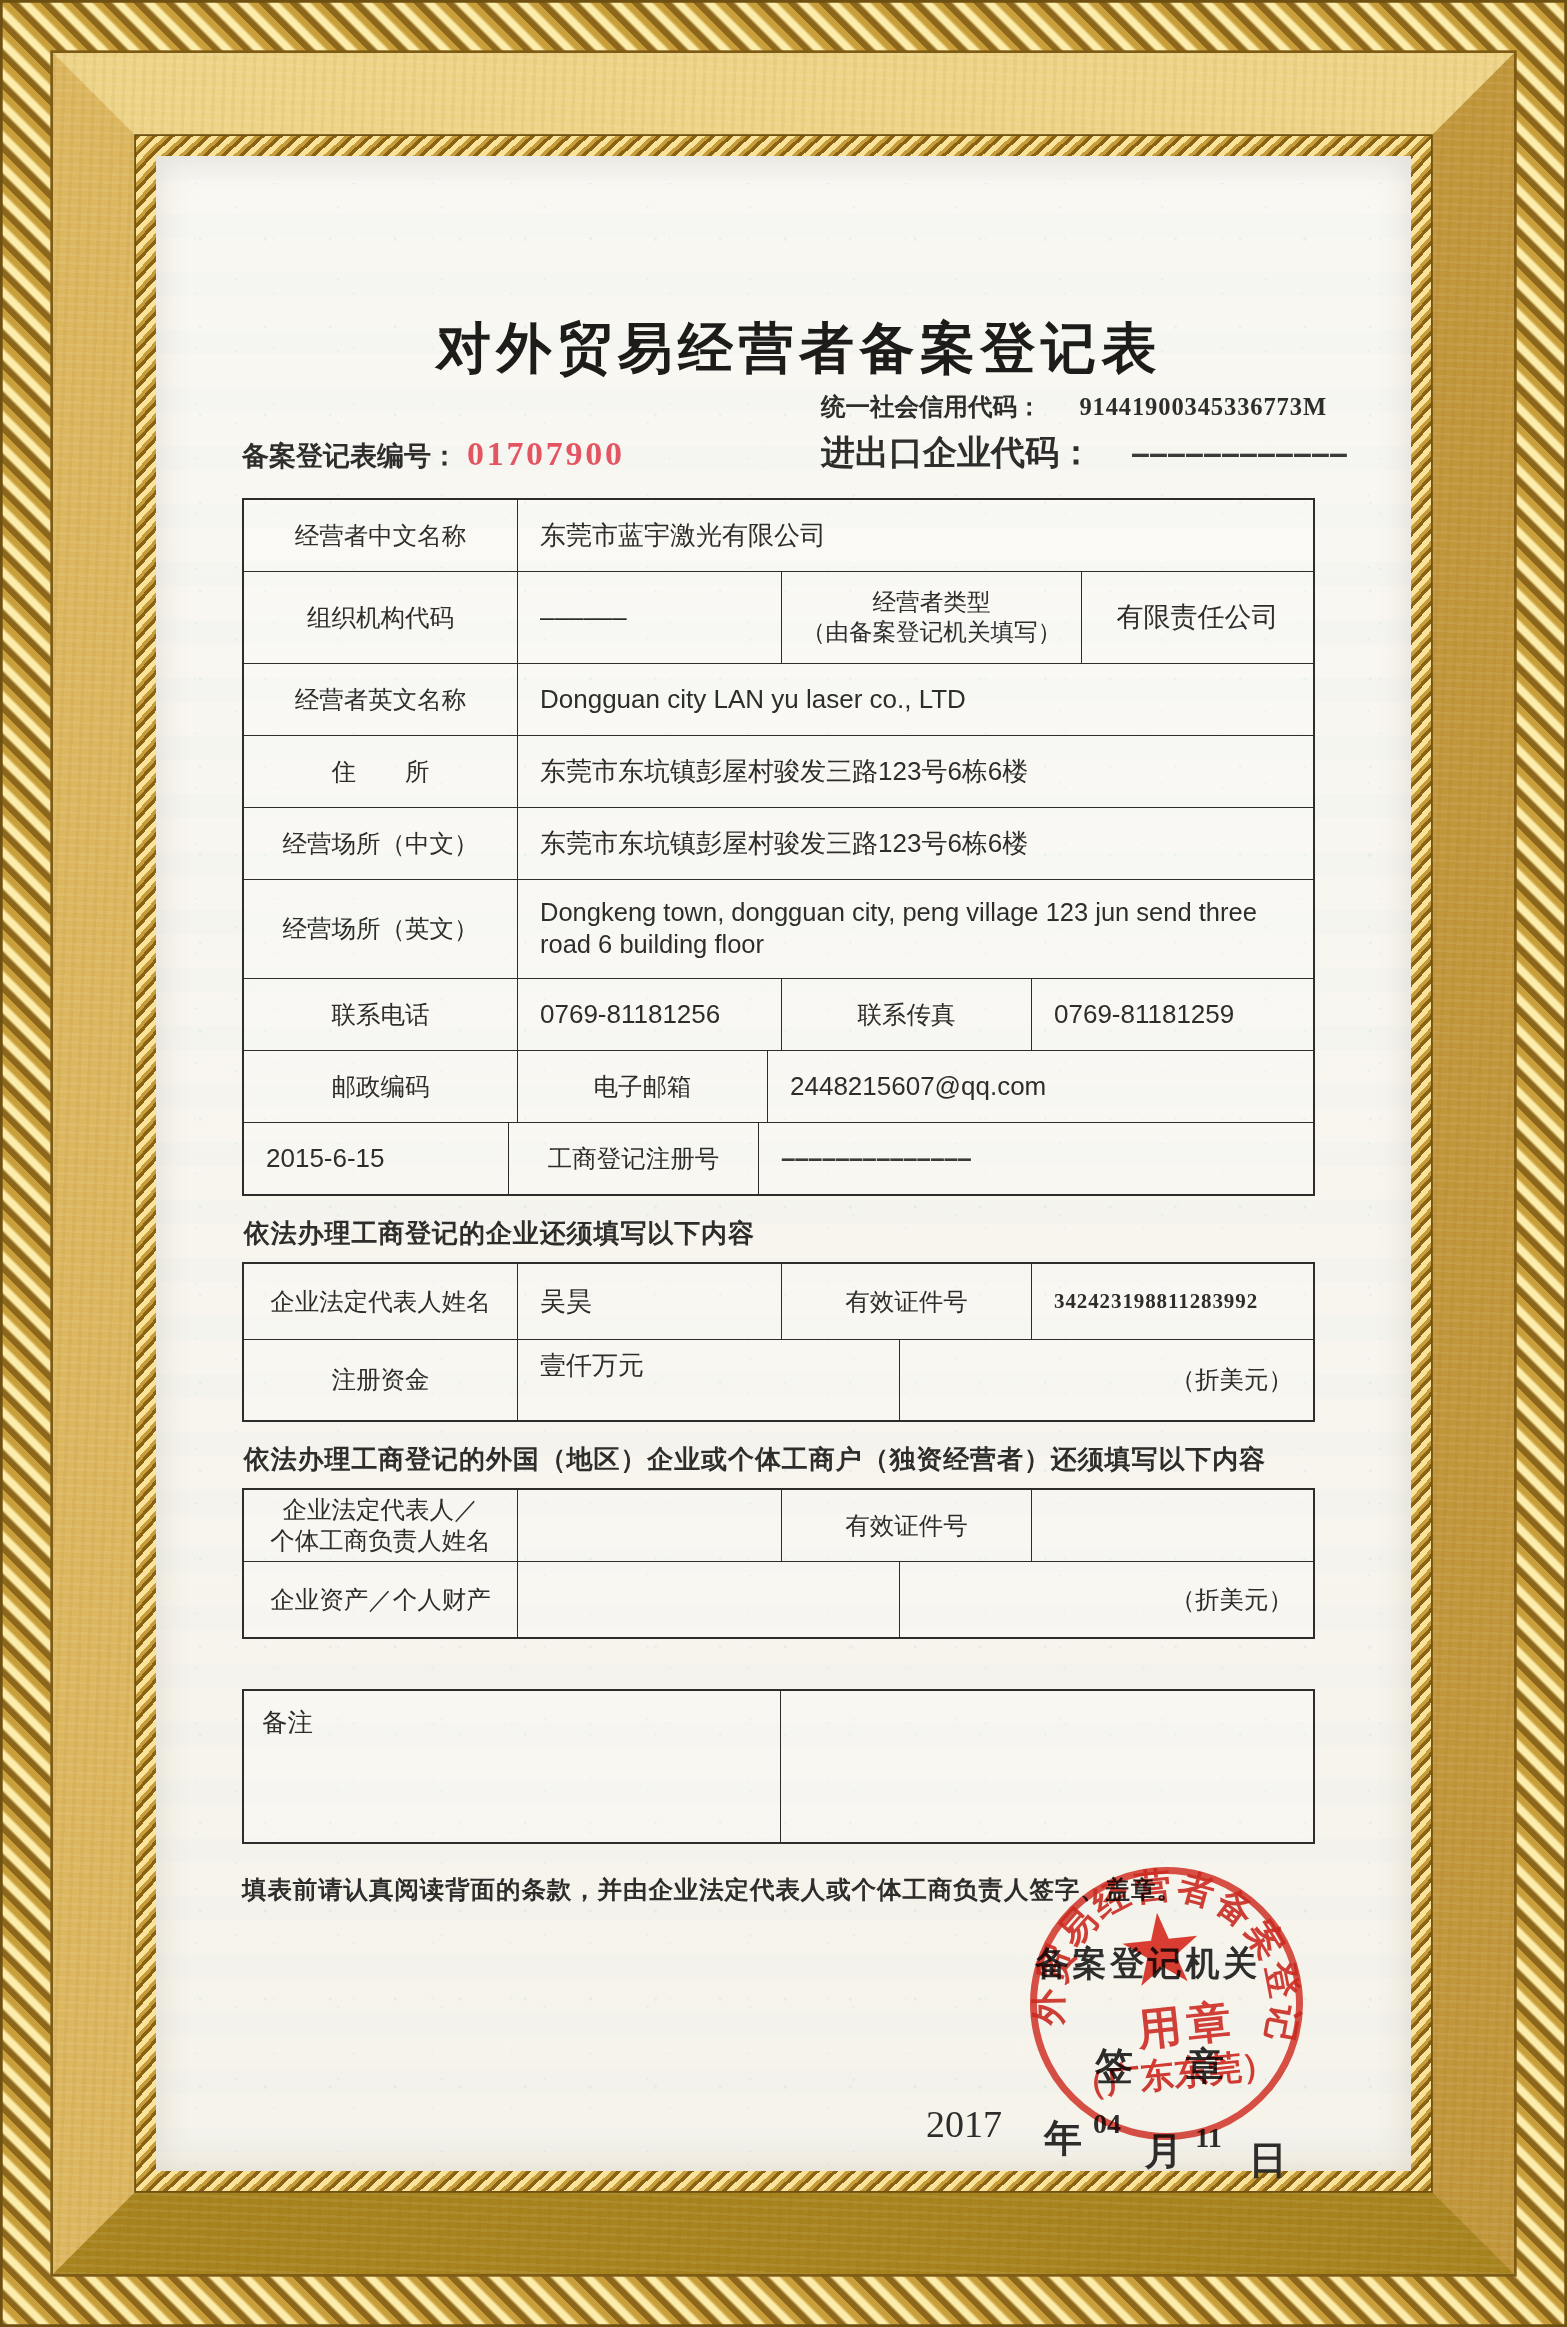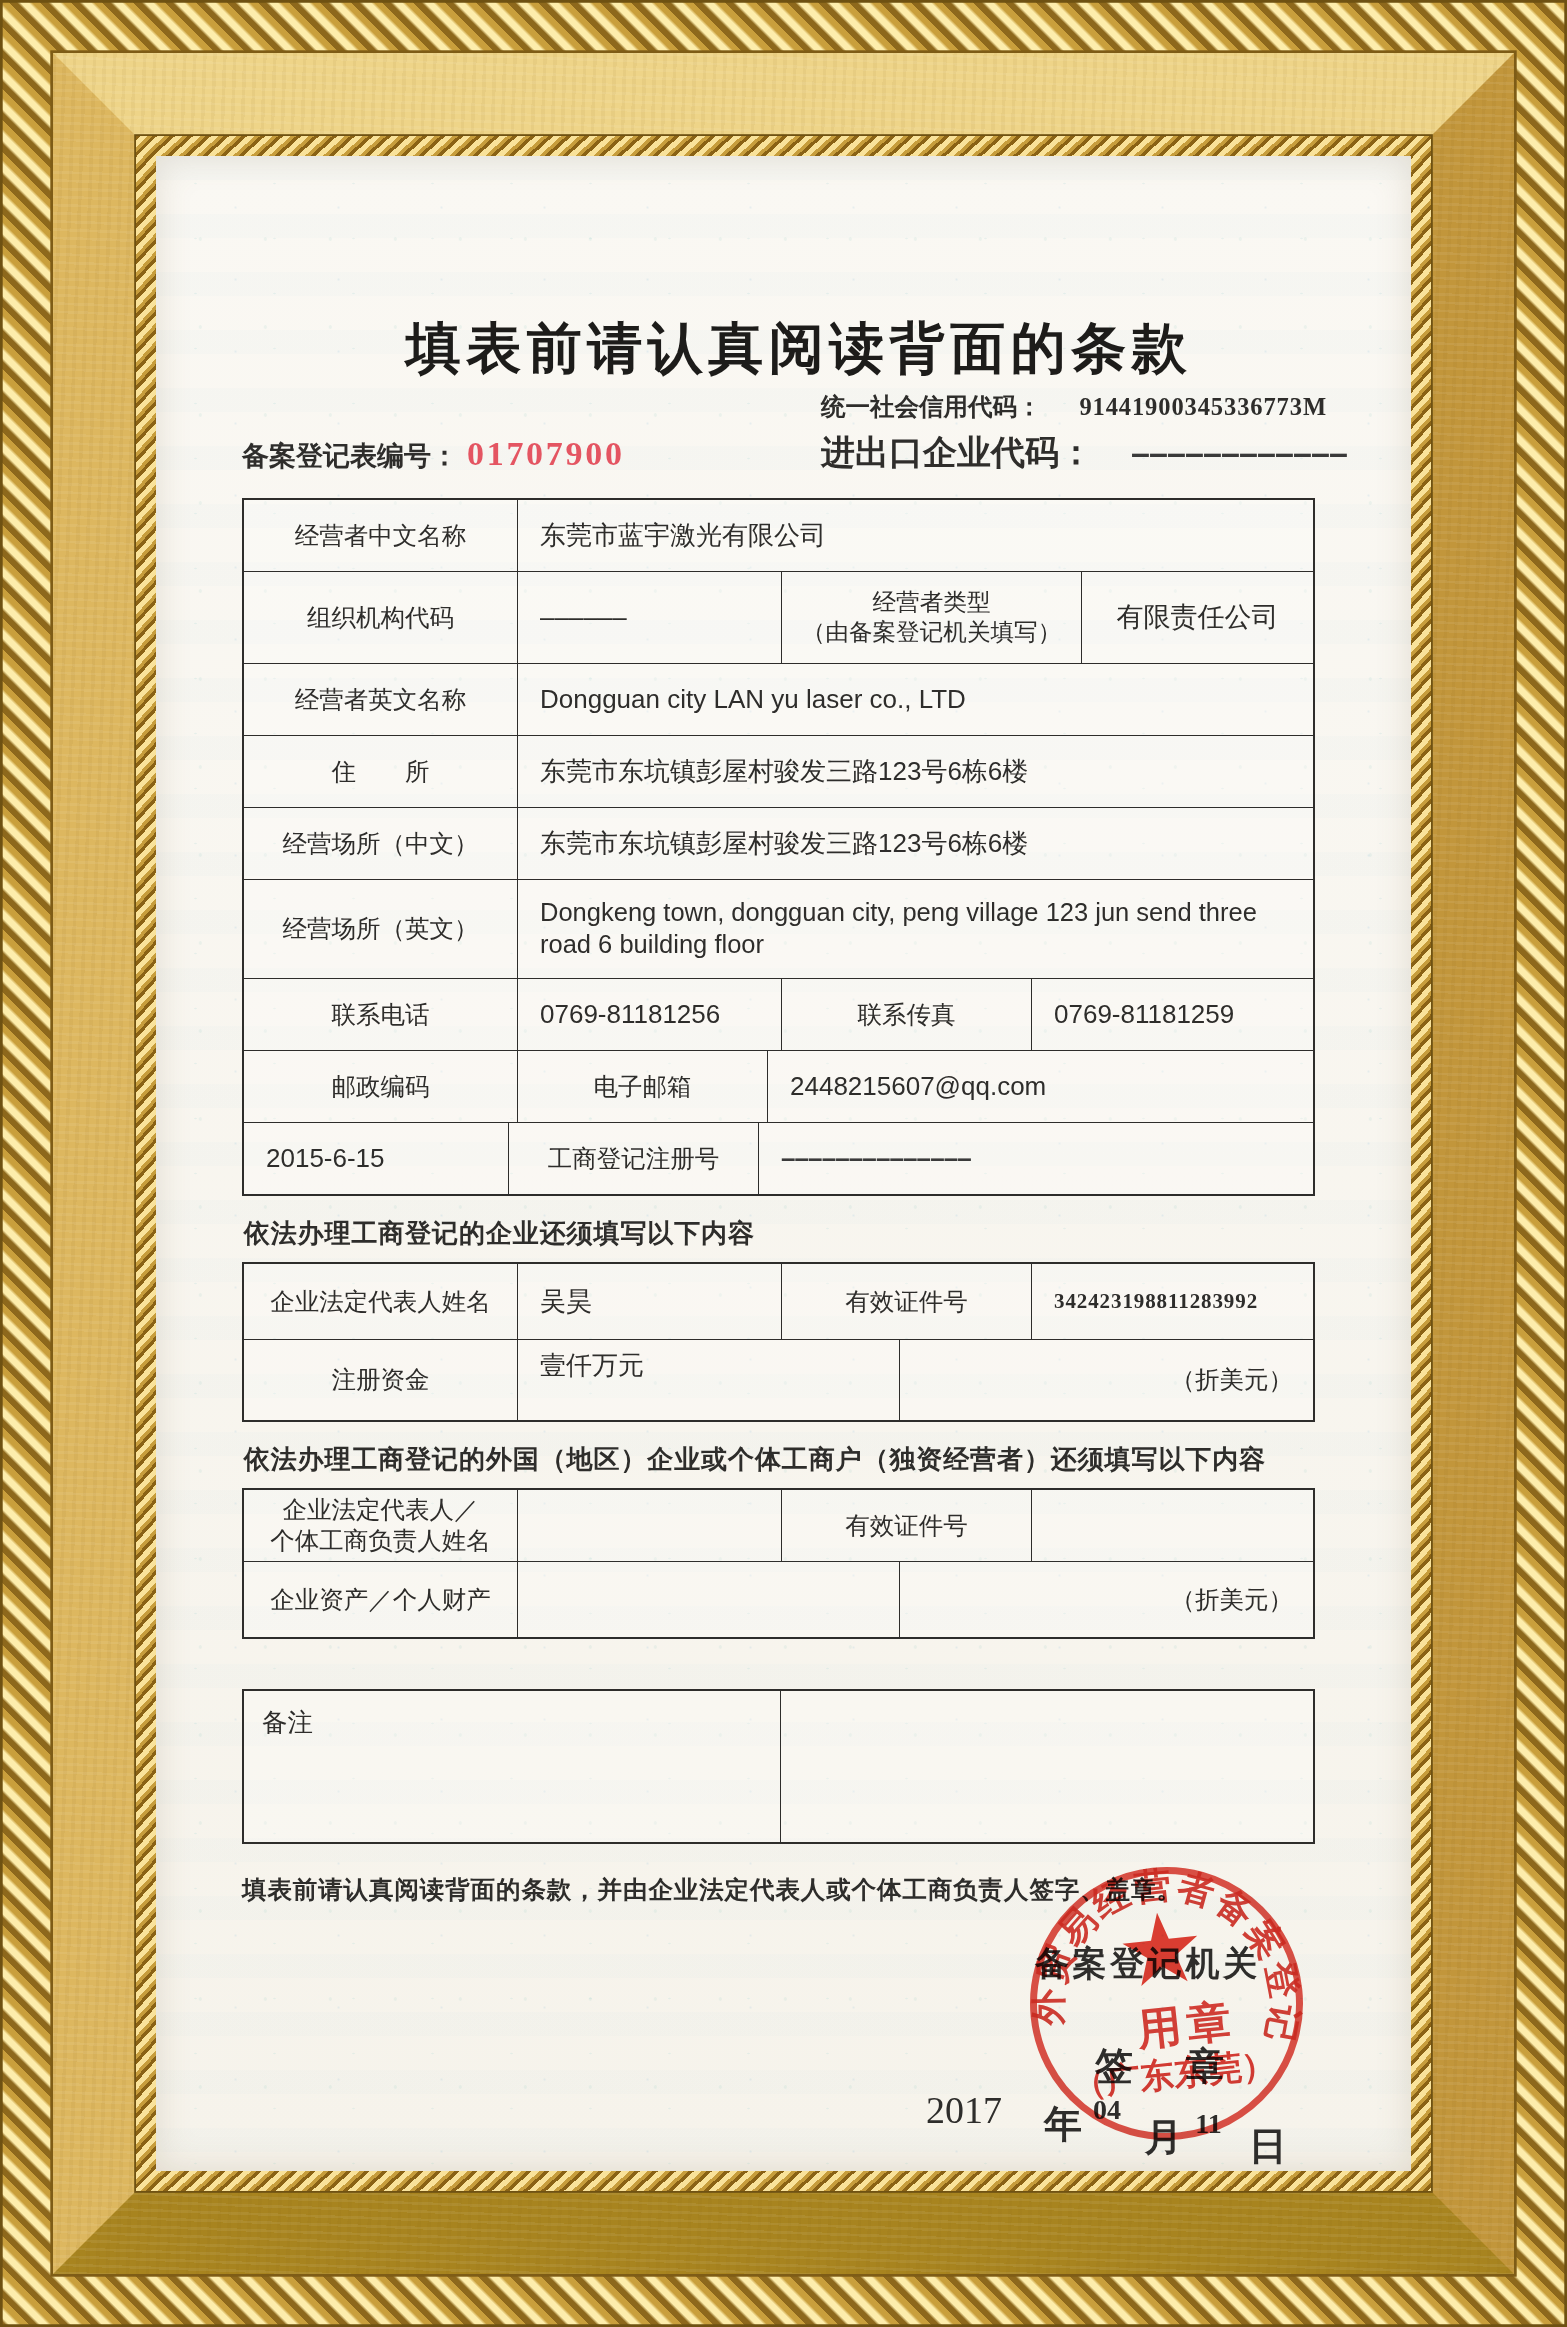--- a/index.html
+++ b/index.html
@@ -83,21 +83,21 @@
   .note-cell{justify-content:flex-end;padding-right:20px;font-size:24.5px;}
   .mt{margin-top:22px;}
   .section-note{font-size:26px;font-weight:bold;margin:20px 0 11px 1.8px;letter-spacing:0.9px;}
   .remarks .td.rlab{align-items:flex-start;justify-content:flex-start;padding:14.5px 18px;font-size:25.5px;}
   .footer-note{font-size:24.5px;font-weight:bold;margin-top:29px;letter-spacing:0.9px;}
 
   
   .sign-block{position:relative;height:282px;margin-top:1.8px;}
   .authority{position:absolute;left:793px;top:33px;font-size:34px;font-weight:bold;letter-spacing:3.6px;z-index:1;white-space:nowrap;}
   .sign-seal{position:absolute;left:853px;top:133px;font-size:38px;font-weight:bold;z-index:1;display:flex;gap:53px;}
-  .date-line{position:absolute;left:684px;top:182px;display:flex;align-items:flex-start;z-index:1;white-space:nowrap;}
+  .date-line{position:absolute;left:684px;top:196px;display:flex;align-items:flex-start;z-index:1;white-space:nowrap;}
   .d-serif{font-family:"Liberation Serif","DejaVu Serif",serif;}
   .d-2017{font-size:38px;margin-right:42px;transform:translateY(-1.8px);}
   .d-year{font-size:38px;font-weight:bold;margin-right:11px;transform:translateY(9px);}
   .d-mval{font-size:28px;font-weight:bold;margin-right:23.6px;transform:translateY(3.6px);}
   .d-month{font-size:38px;font-weight:bold;margin-right:12.7px;transform:translateY(22px);}
   .d-dval{font-size:28px;font-weight:bold;margin-right:27px;transform:translateY(18px);}
   .d-day{font-size:38px;font-weight:bold;transform:translateY(31px);}
 
   .stamp{
     position:absolute;left:788px;top:-41px;width:273px;height:273px;box-sizing:border-box;
@@ -122,21 +122,21 @@
 <body>
 
 <div>
   <div class="frame-rope"></div>
   <div class="frame-band"></div>
   <div class="frame-bead"></div>
 
   <div class="paper">
     <div class="doc">
 
-      <h1 class="title">填表前请认真阅读背面的条款</h1>
+      <h1 class="title">对外贸易经营者备案登记表</h1>
 
       <div class="meta-row">
         <div class="form-no">
           <span class="fn-label">备案登记表编号：</span><span class="fn-value">01707900</span>
         </div>
         <div class="codes">
           <div class="code-line">
             <span>统一社会信用代码：</span>
             <span class="code-value">91441900345336773M</span>
           </div>

